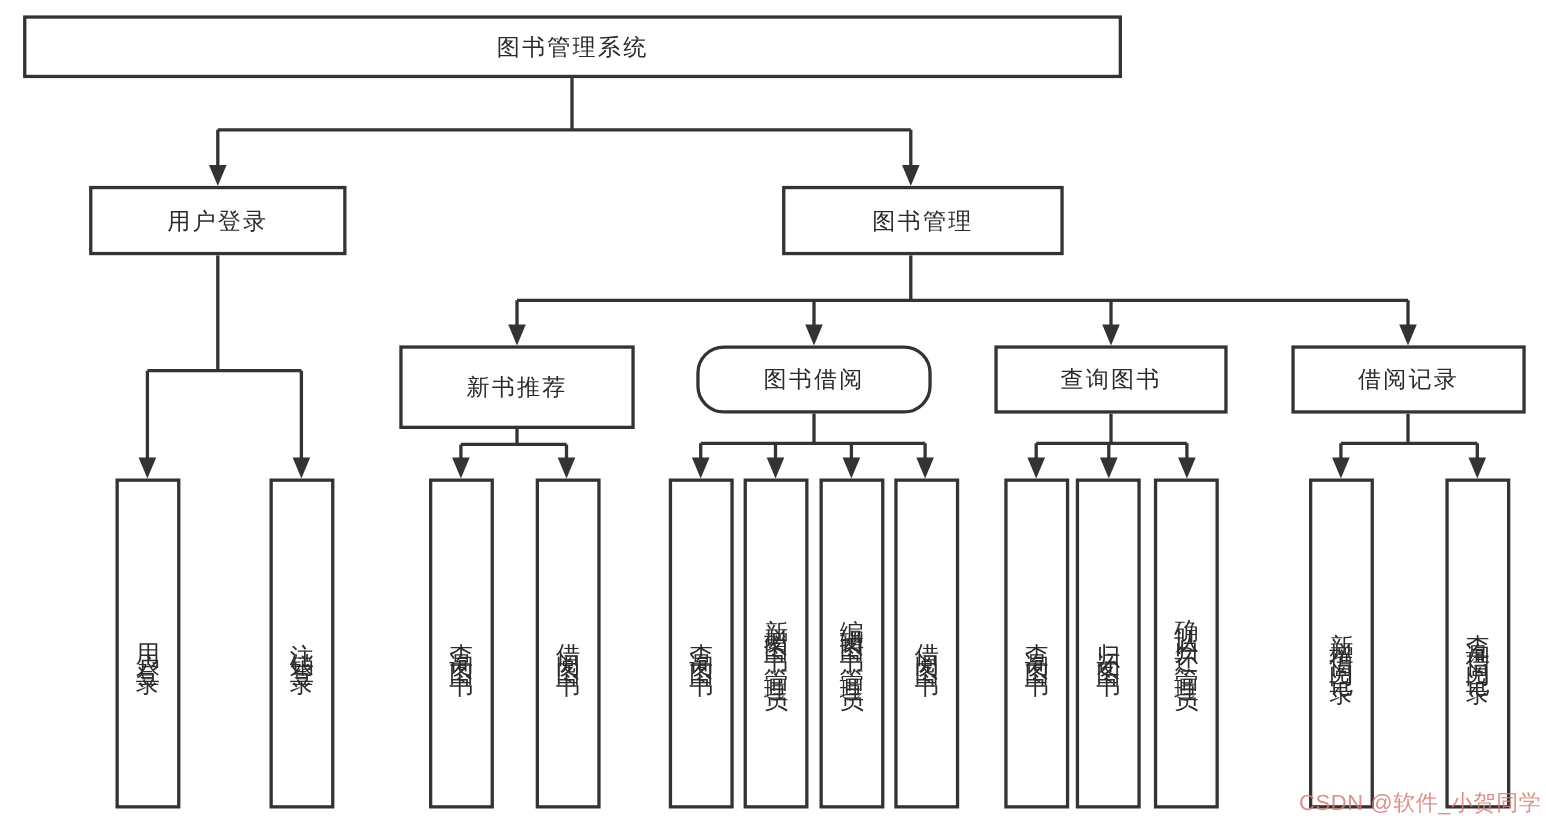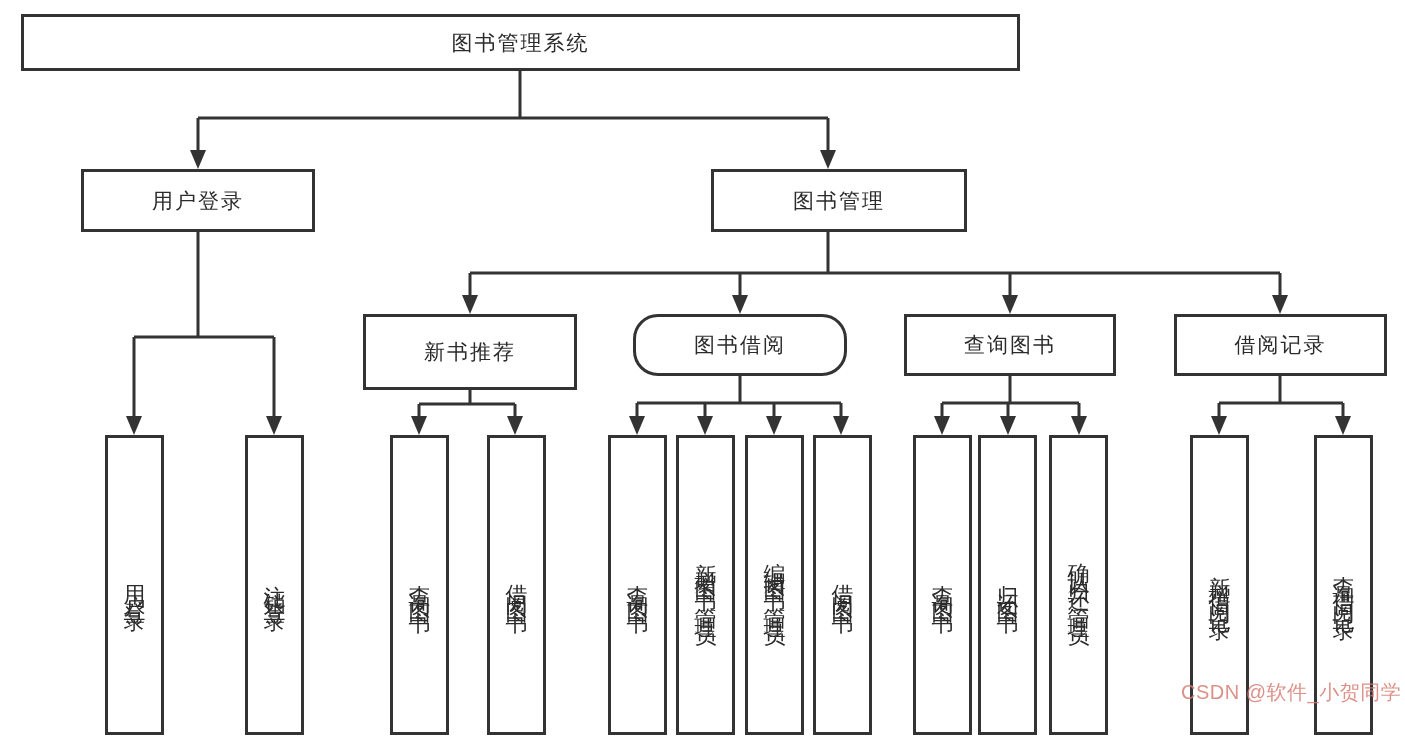--- a/index.html
+++ b/index.html
@@ -42,21 +42,21 @@
   .node.leaf .vtext {
     writing-mode: vertical-rl;
     text-orientation: mixed;
     letter-spacing: 9px;
     line-height: 1;
     white-space: nowrap;
   }
   .watermark {
     position: absolute;
     left: 1181px;
-    top: 679px;
+    top: 716px;
     font-size: 20px;
     letter-spacing: 0.5px;
     color: rgba(214, 125, 115, 0.85);
     z-index: 3;
     white-space: nowrap;
   }
 </style>
 </head>
 <body>
 

